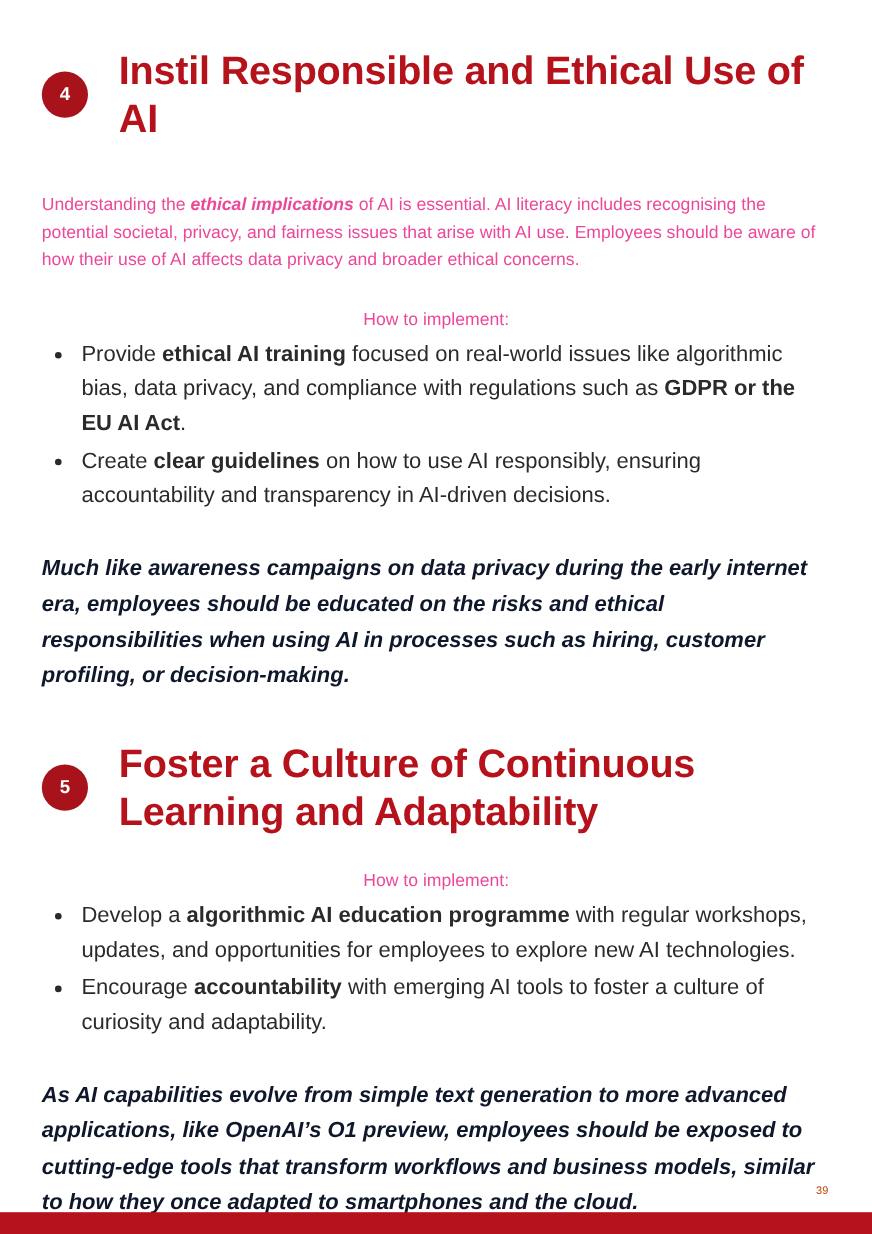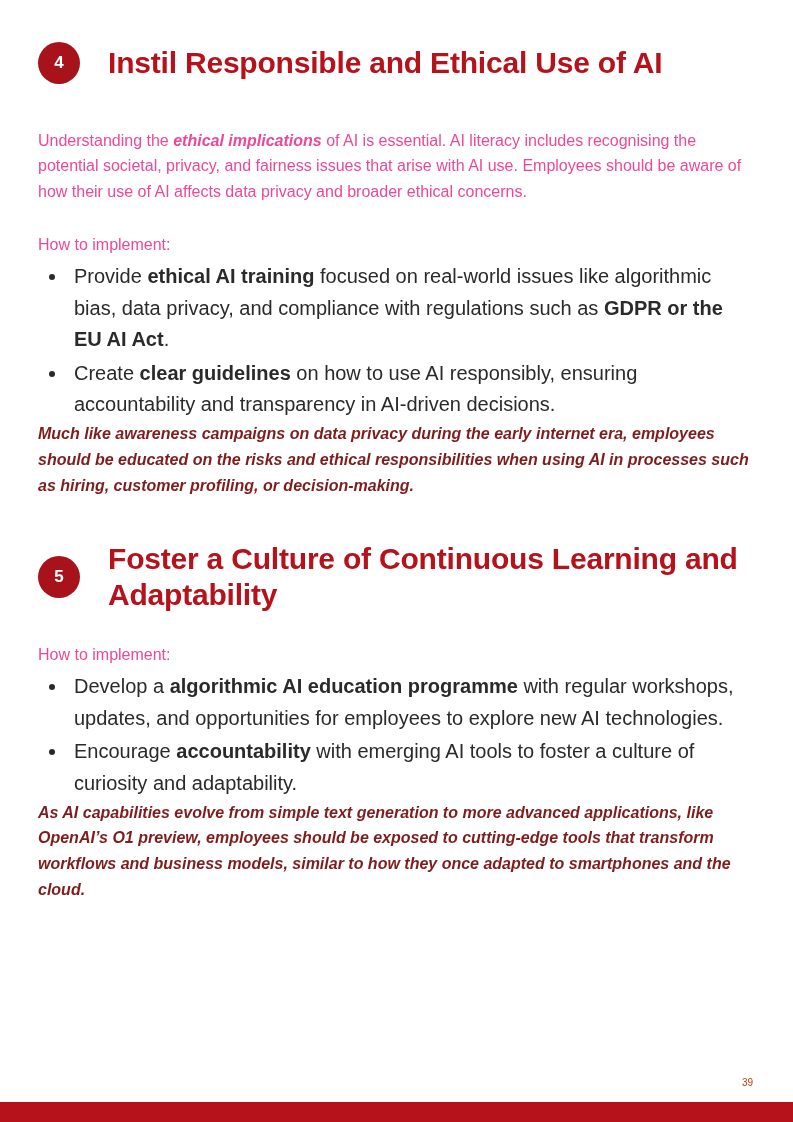--- a/index.html
+++ b/index.html
@@ -29,53 +29,54 @@
     background: var(--badge, #A8121A);
     color: #ffffff;
     display: flex;
     align-items: center;
     justify-content: center;
     font-weight: 700;
     font-size: 17px;
   }
   .section-title {
     color: var(--accent, #B5121B);
-    font-size: 30px;
+    font-size: 36px;
     font-weight: 700;
     line-height: 1.22;
     letter-spacing: -0.2px;
   }
 
   .body-text {
     font-size: 16px;
     line-height: 1.58;
     color: #ec4899;
   }
   .intro { margin-top: 44px; }
-  .how-label { margin-top: 28px; }
+  .how-label { margin-top: 28px; text-align: center; }
 
   .bullets {
     margin-top: 4px;
     padding-left: 30px;
     list-style: disc;
   }
   .bullets li {
     font-size: 20px;
     line-height: 1.58;
     color: #2a2a2a;
     padding-left: 6px;
     margin-top: 2px;
   }
 
   .callout {
-    font-size: 16px;
+    margin-top: 34px;
+    font-size: 20px;
     line-height: 1.62;
     font-weight: 700;
     font-style: italic;
-    color: #7f1d1d;
+    color: #0f172a;
   }
 
   .section-gap { margin-top: 42px; }
 
   b { font-weight: 700; }
   .bi { font-weight: 700; font-style: italic; }
 
   .page-number {
     position: absolute;
     right: 40px;

